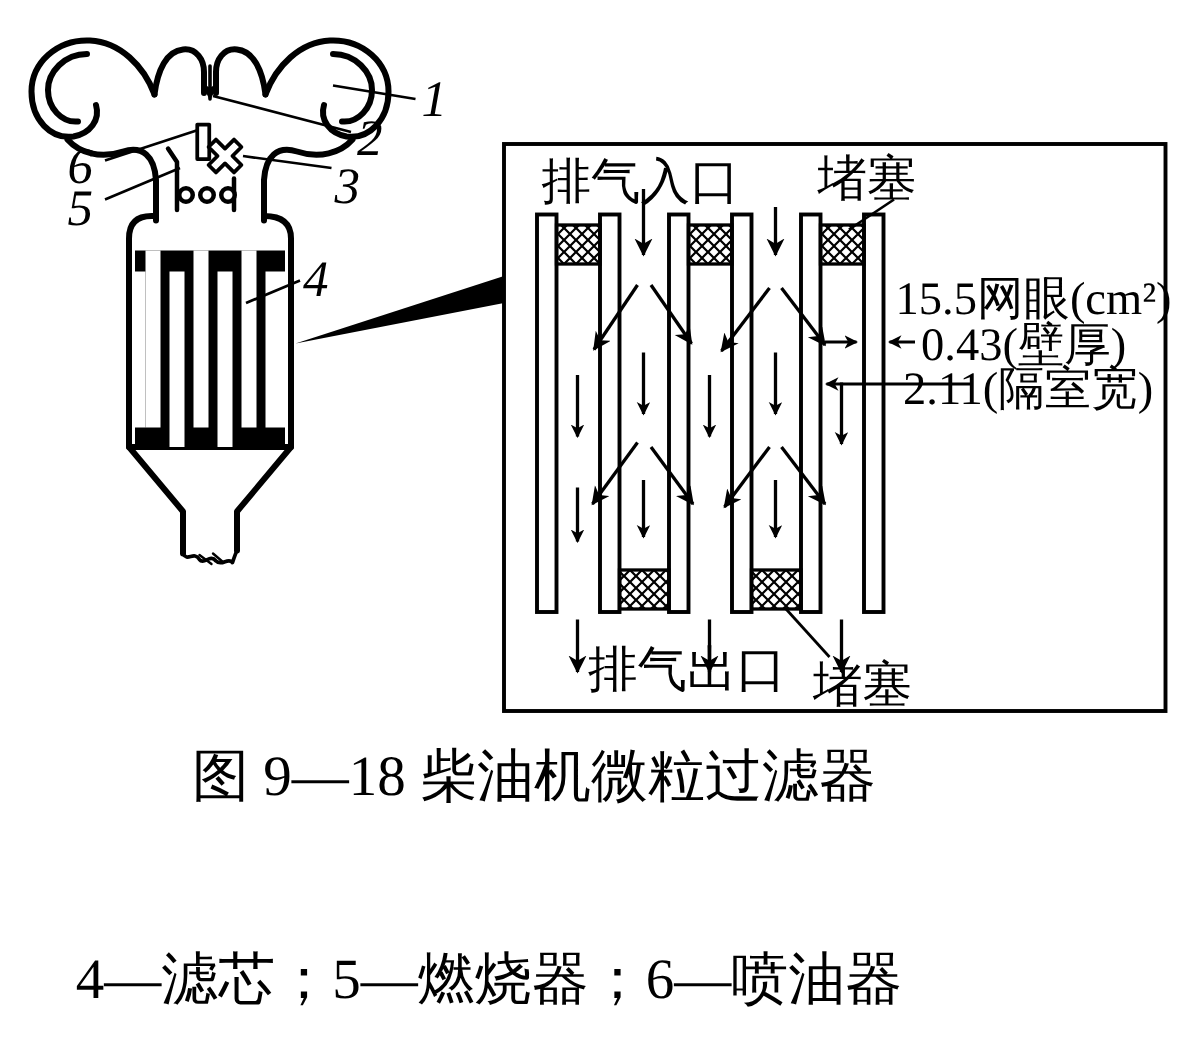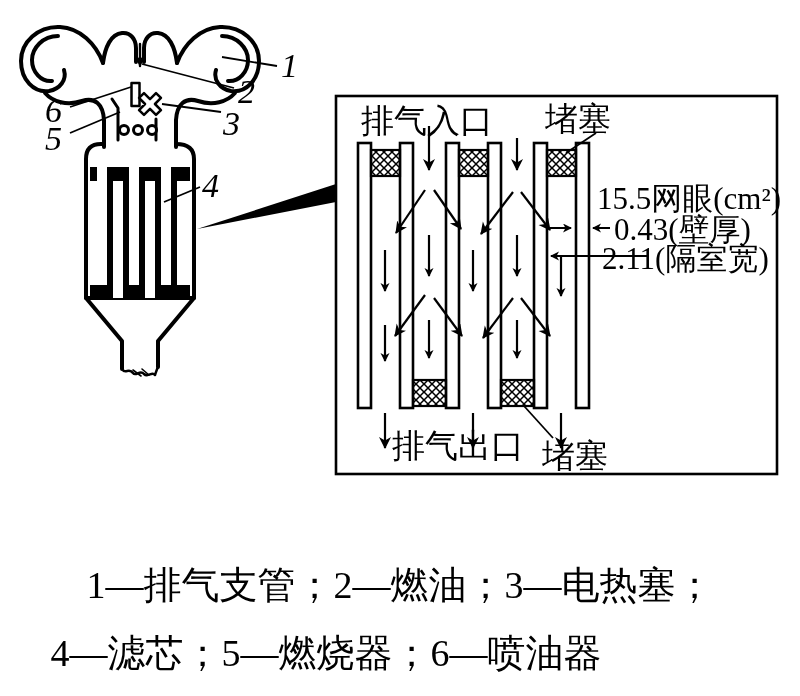--- a/index.html
+++ b/index.html
@@ -182,16 +182,16 @@
       <text class="cjk" x="427" y="132" text-anchor="middle">排气入口</text>
       <text class="cjk" x="578" y="130" text-anchor="middle">堵塞</text>
       <text class="cjk" x="458" y="457" text-anchor="middle">排气出口</text>
       <text class="cjk" x="575" y="467" text-anchor="middle">堵塞</text>
       <text class="dim" x="597" y="209">15.5网眼(cm²)</text>
       <text class="dim" x="614" y="240">0.43(壁厚)</text>
       <text class="dim" x="602" y="269">2.11(隔室宽)</text>
     </g>
   </svg>
 
-  <div class="leg1">1—排气支管；2—燃油；3—电热塞；</div>
+  <div class="cap">图 9—18 柴油机微粒过滤器</div>
   <div class="leg2">4—滤芯；5—燃烧器；6—喷油器</div>
 
 </div>
 
 </body></html>

